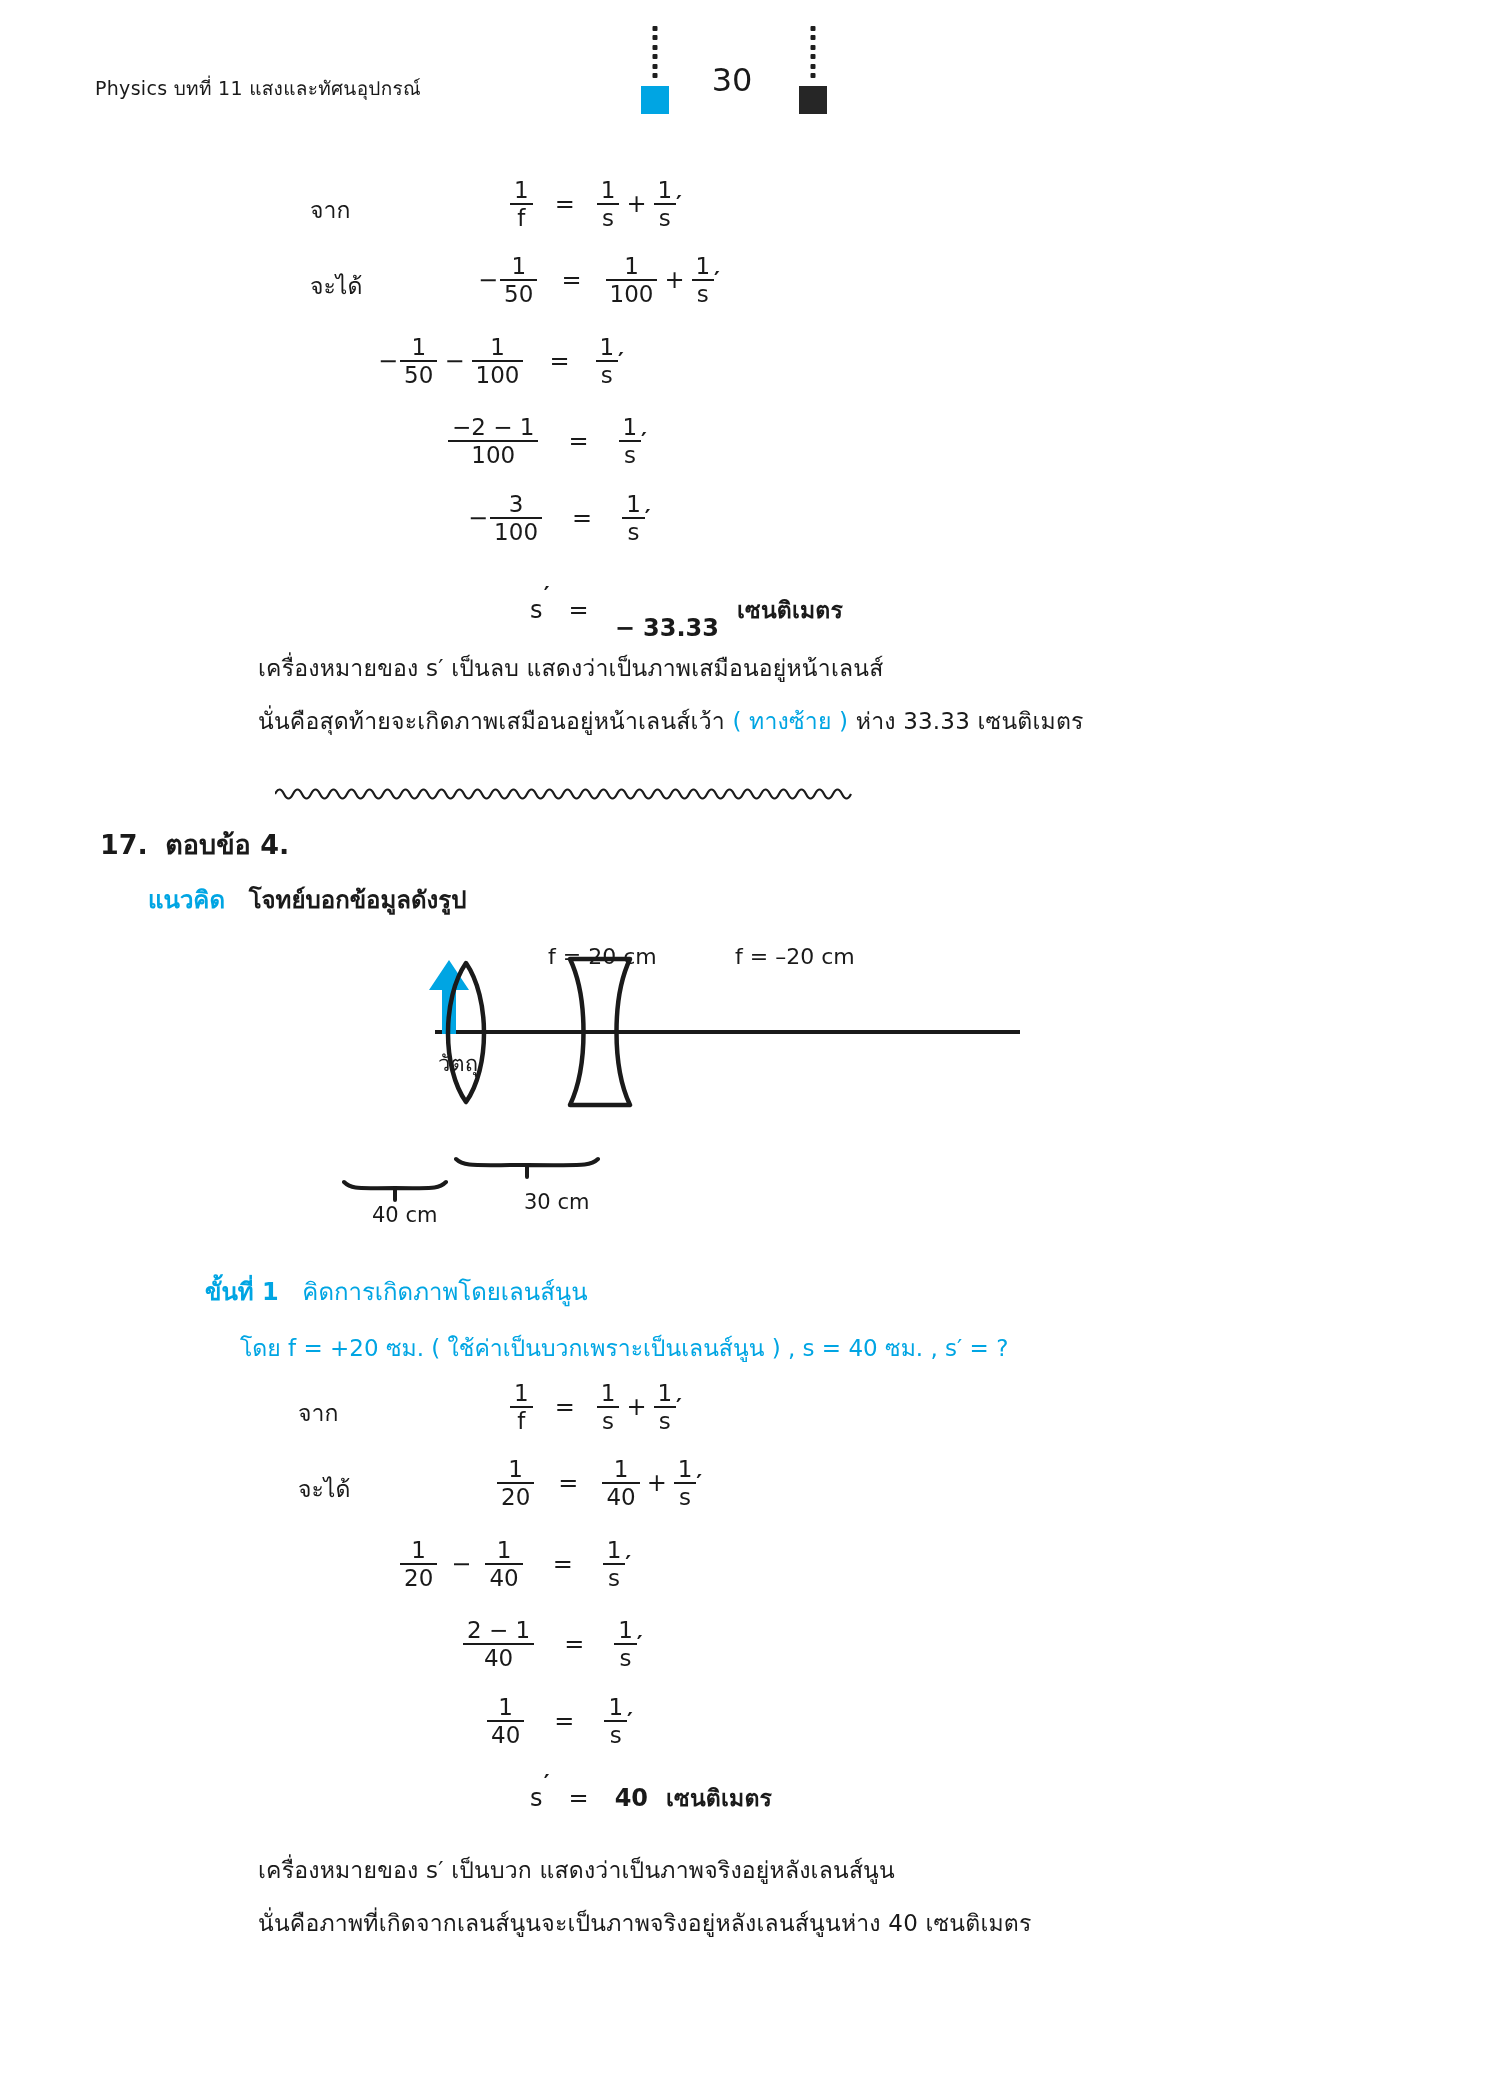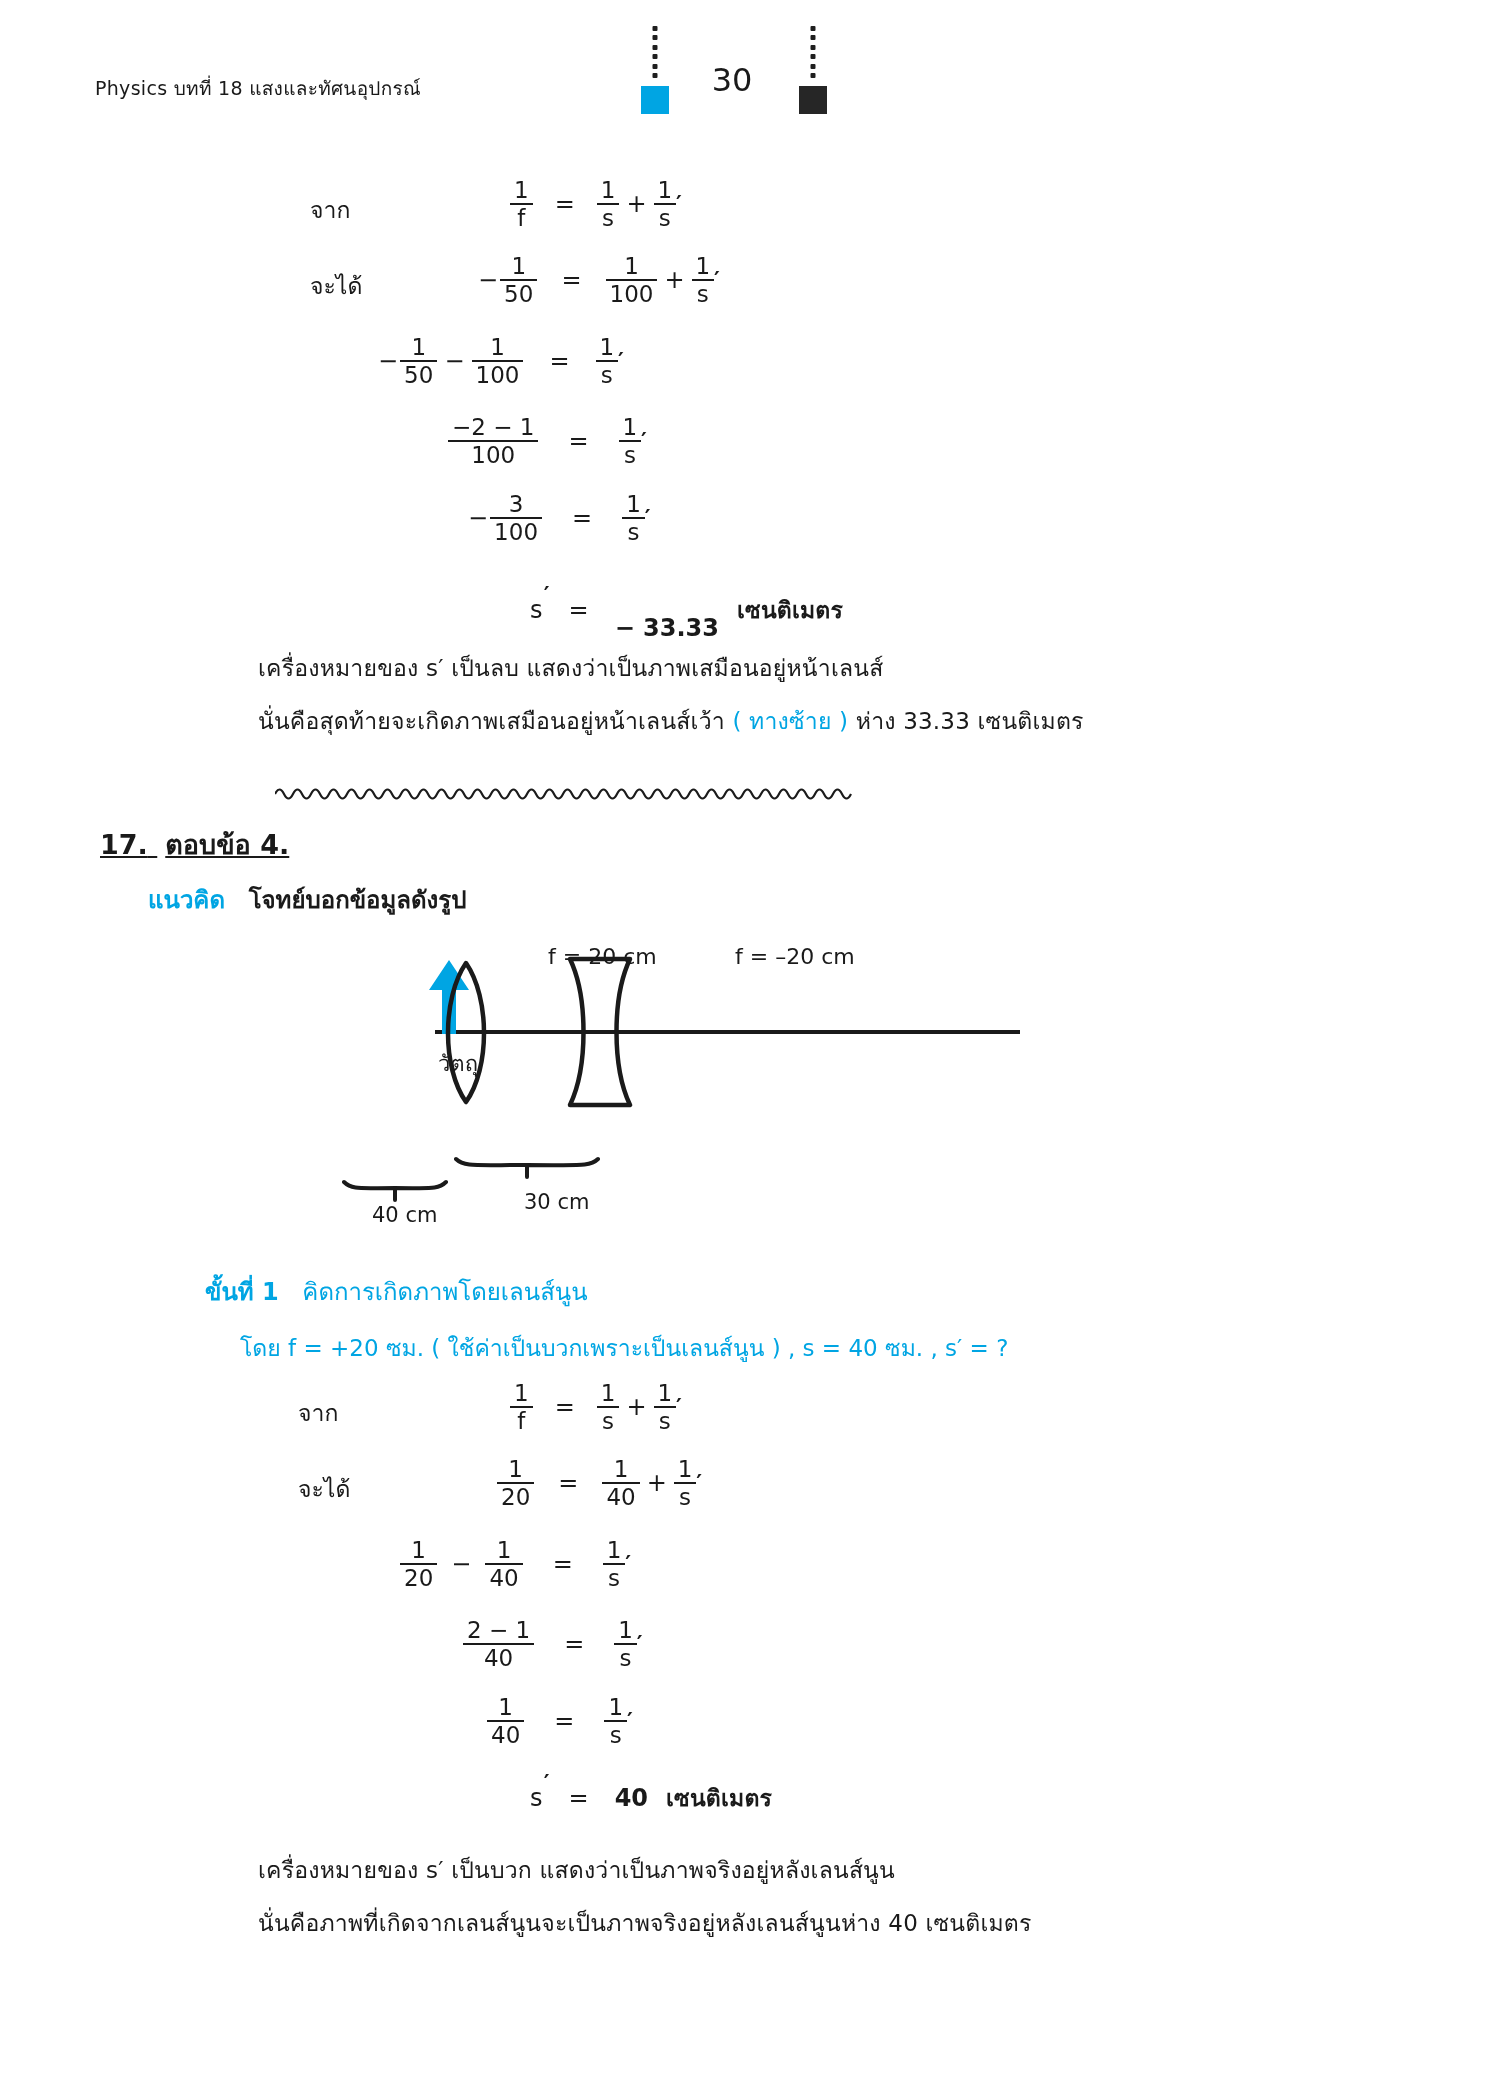--- a/index.html
+++ b/index.html
@@ -164,21 +164,21 @@
     position: absolute;
     font-size: 21px;
     color: #1a1a1a;
     white-space: nowrap;
   }
 </style>
 </head>
 <body>
 
 <div class="header">
-  <div class="header-title">Physics  บทที่ 18 แสงและทัศนอุปกรณ์</div>
+  <div class="header-title">Physics  บทที่ 11 แสงและทัศนอุปกรณ์</div>
 
   <div class="marker marker-left">
     <div class="dots">
       <i></i>
         <i></i>
         <i></i>
         <i></i>
         <i></i>
         <i></i>
     </div>
@@ -303,21 +303,21 @@
 <div class="abs thai" style="left:258px; top:650px;">เครื่องหมายของ  s′  เป็นลบ   แสดงว่าเป็นภาพเสมือนอยู่หน้าเลนส์</div>
 
 <div class="abs thai" style="left:258px; top:703px;">
   <span>นั่นคือสุดท้ายจะเกิดภาพเสมือนอยู่หน้าเลนส์เว้า </span><span class="cyan">( ทางซ้าย )</span><span> ห่าง  33.33  เซนติเมตร</span>
 </div>
 
 <svg class="squiggle" style="left:275px; top:785px;" width="580" height="18" viewBox="0 0 580 18">
   <path d="M0,9 Q4.5,0 9,9 T18,9 T27,9 T36,9 T45,9 T54,9 T63,9 T72,9 T81,9 T90,9 T99,9 T108,9 T117,9 T126,9 T135,9 T144,9 T153,9 T162,9 T171,9 T180,9 T189,9 T198,9 T207,9 T216,9 T225,9 T234,9 T243,9 T252,9 T261,9 T270,9 T279,9 T288,9 T297,9 T306,9 T315,9 T324,9 T333,9 T342,9 T351,9 T360,9 T369,9 T378,9 T387,9 T396,9 T405,9 T414,9 T423,9 T432,9 T441,9 T450,9 T459,9 T468,9 T477,9 T486,9 T495,9 T504,9 T513,9 T522,9 T531,9 T540,9 T549,9 T558,9 T567,9 T576,9" fill="none" stroke="#1a1a1a" stroke-width="2.2"></path>
 </svg>
 
-<div class="abs" style="left:100px; top:823px; font-size:27px; font-weight:bold;text-decoration:underline;">
+<div class="abs" style="left:100px; top:823px; font-size:27px; font-weight:bold;">
   <span>17.</span>
   <span style="padding-left:8px;">ตอบข้อ 4.</span>
 </div>
 
 <div class="abs" style="left:148px; top:880px; font-size:24px;">
   <span class="cyan bold">แนวคิด</span>
   <span class="dark" style="padding-left:16px;font-weight:bold;">โจทย์บอกข้อมูลดังรูป</span>
 </div>
 
 <div class="diagram" style="left:0; top:0; width:1489px; height:1883px; pointer-events:none;">

